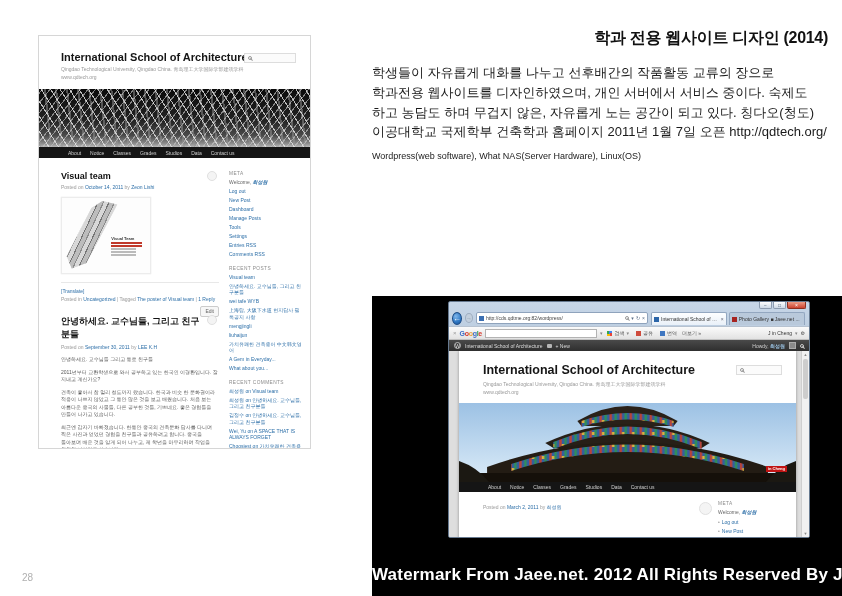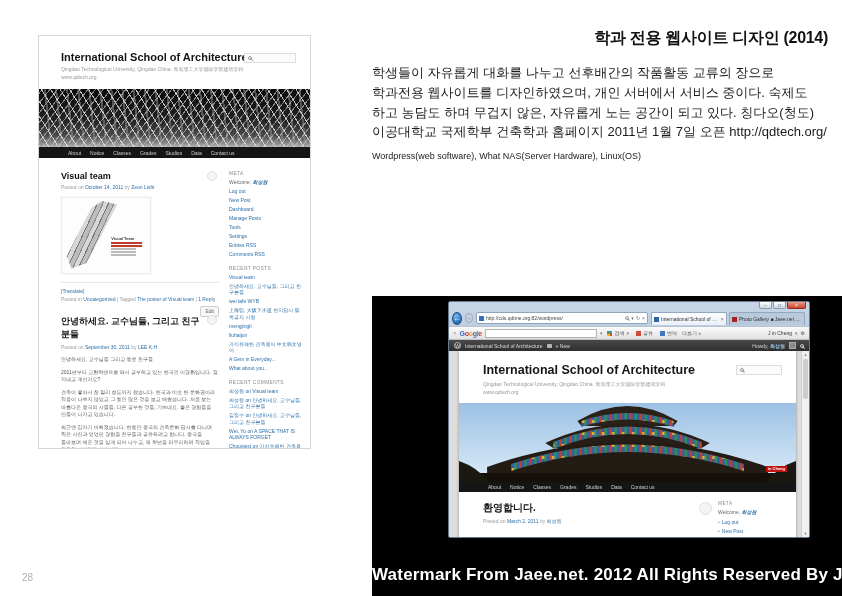--- a/index.html
+++ b/index.html
@@ -407,21 +407,20 @@
               <span>About</span>
               <span>Notice</span>
               <span>Classes</span>
               <span>Grades</span>
               <span>Studios</span>
               <span>Data</span>
               <span>Contact us</span>
             </nav>
           <div class="post-row">
             <div class="bp-main">
-              <h2 class="bp-post-title">환영합니다.</h2>
               <div class="meta">
                 <span>Posted on </span><a class="lnk">March 2, 2011</a><span> by </span><a class="lnk">최성원</a>
               </div>
               <span class="bp-bubble"></span>
             </div>
             <aside class="bp-side">
               <div class="sb-h">META</div>
               <div class="sb-welcome">
                 <span>Welcome, </span><a class="lnk wn">최성원</a>
               </div>

